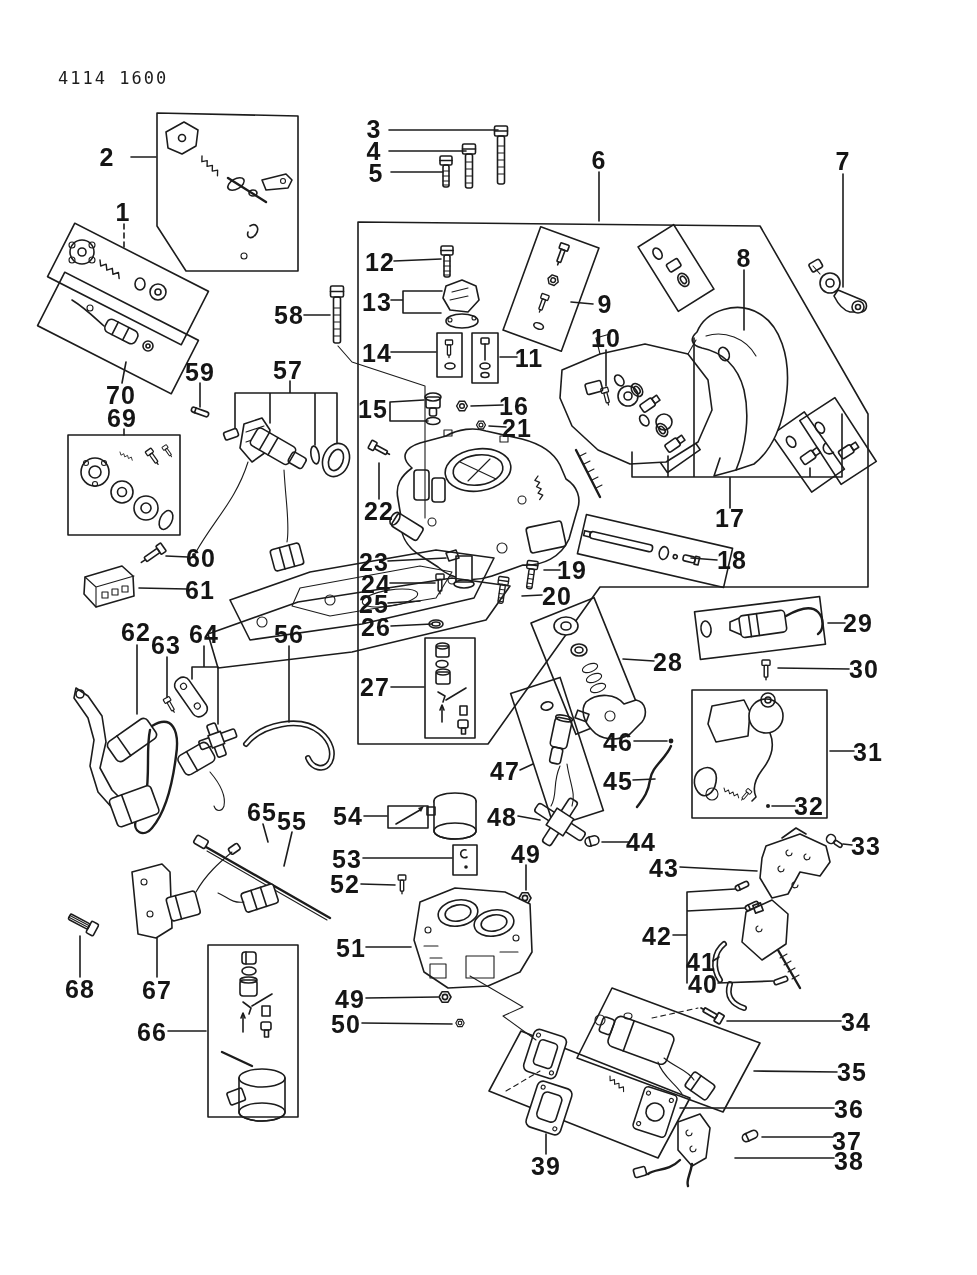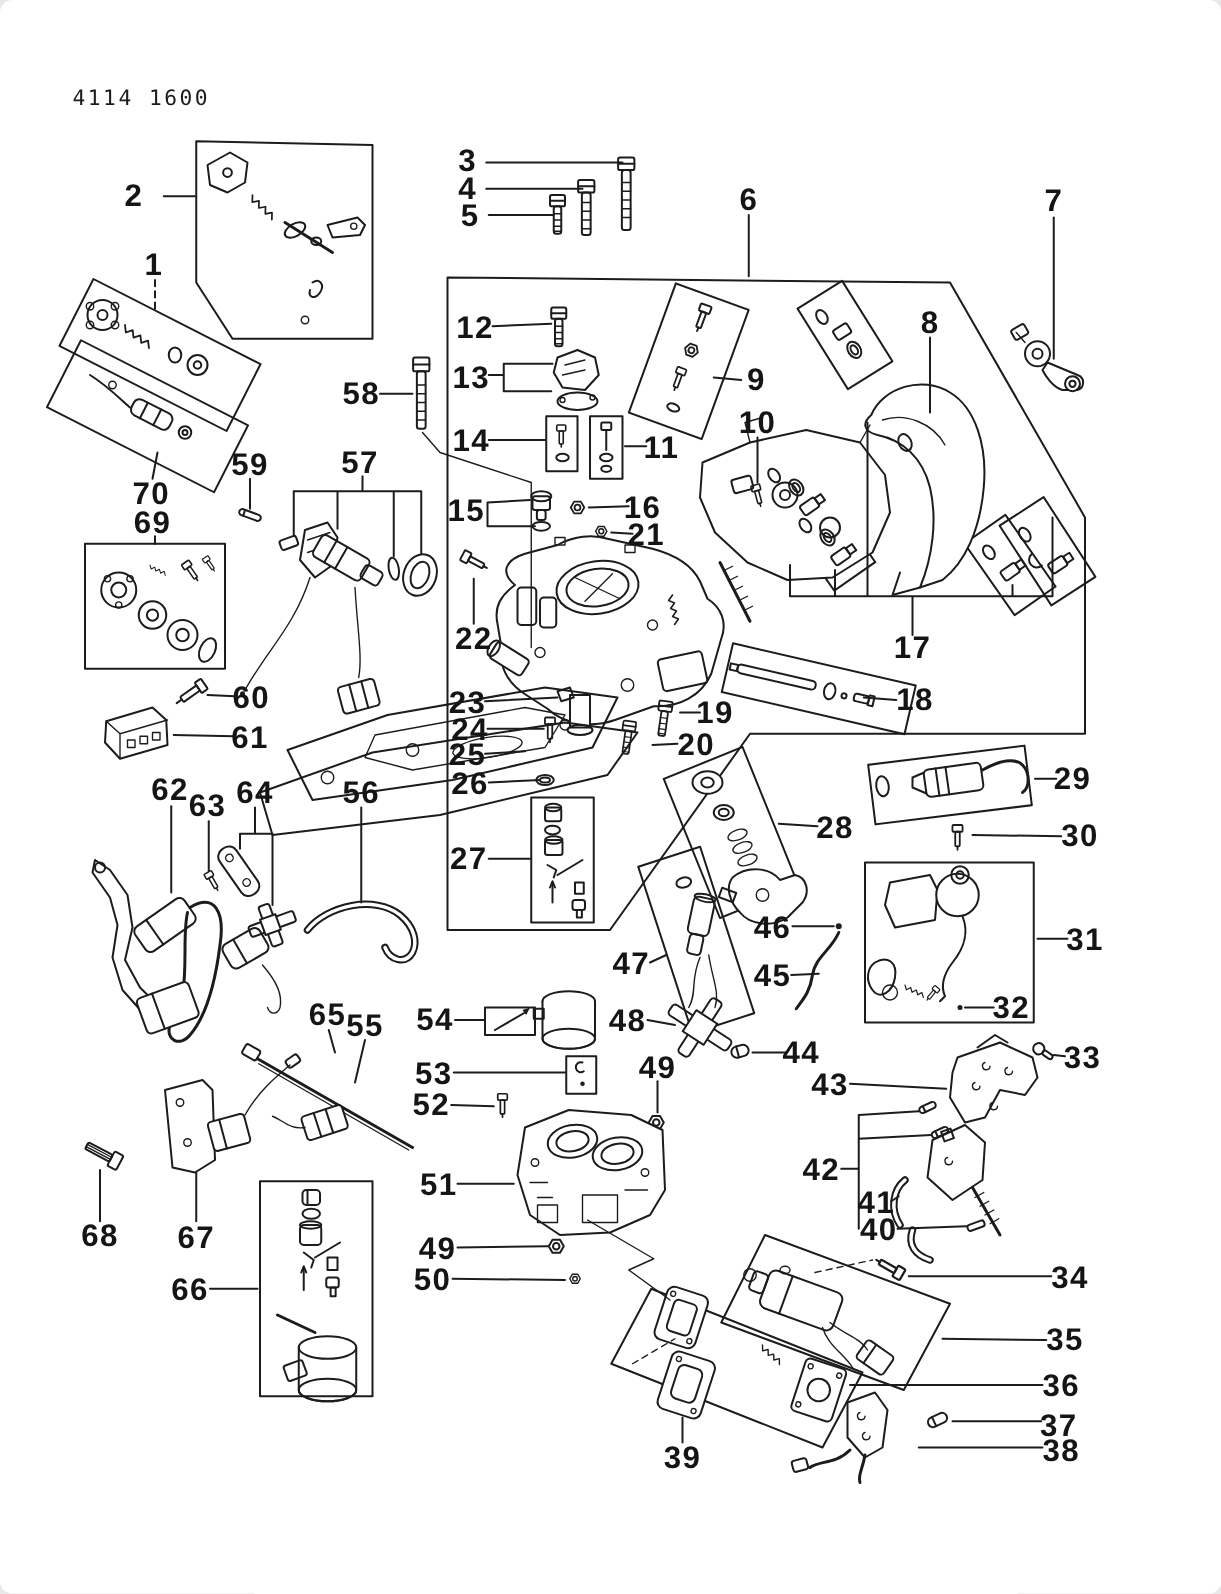--- a/index.html
+++ b/index.html
@@ -1,16 +1,16 @@
 <!DOCTYPE html>
 <html><head>
 <meta charset="utf-8">
 <style>
   html,body{margin:0;padding:0;background:#e8e8e8;}
-  .stage{position:relative;width:977px;height:1275px;margin:0 auto;background:#ffffff;overflow:hidden;border-radius:10px;}
+  .stage{position:relative;width:977px;height:1275px;margin:0 auto;background:#ffffff;overflow:hidden;}
   svg{position:absolute;left:0;top:0;}
   svg *{stroke:#1c1c1c;stroke-width:1.6;fill:none;stroke-linecap:round;stroke-linejoin:round;}
   svg .f{fill:#ffffff;}
   svg .k{fill:#1c1c1c;stroke:none;}
   svg .thin{stroke-width:1.1;}
   svg .th2{stroke-width:2.4;}
   svg .tube{stroke-width:6;}
   svg .tubein{stroke:#ffffff;stroke-width:2.8;}
   svg .dash{stroke-dasharray:5 4;}
   svg text{stroke:none !important;}

